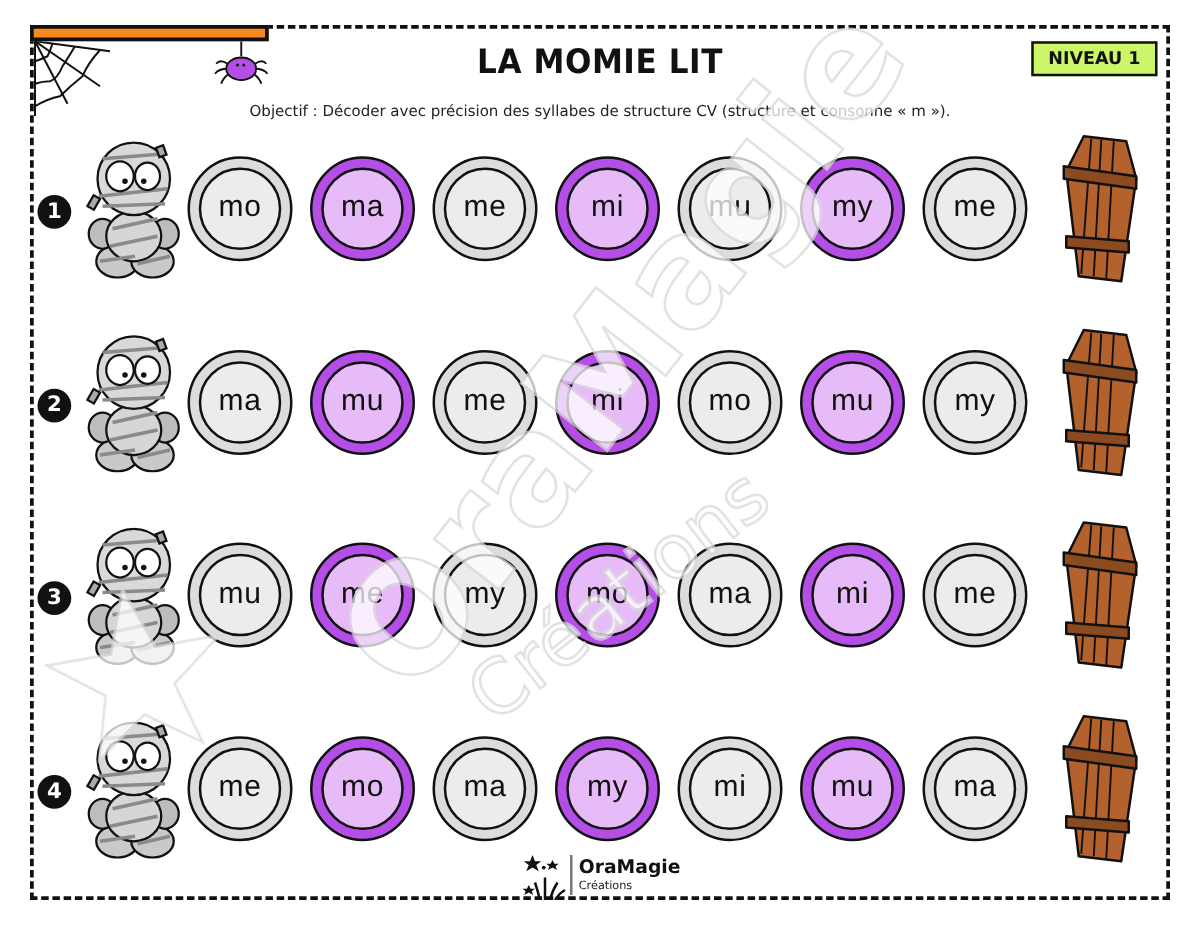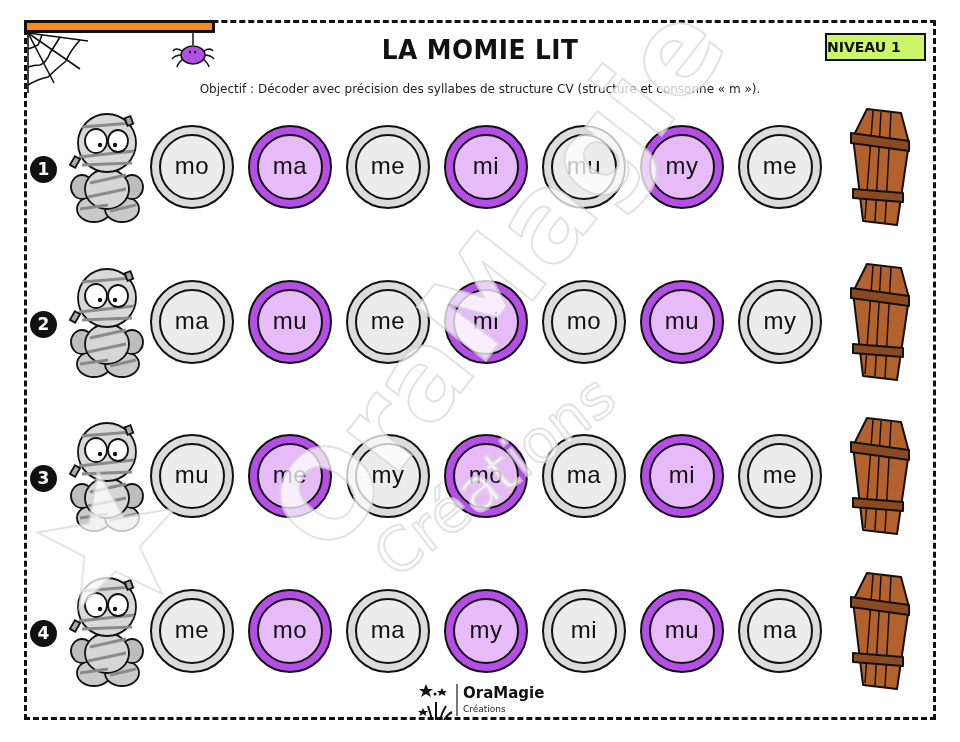--- a/index.html
+++ b/index.html
@@ -12,21 +12,21 @@
                 background: #f7891f; border: 3px solid #111; box-sizing: border-box; }
   .web { position: absolute; left: 26px; top: 33px; }
   .spider { position: absolute; left: 168px; top: 33px; }
 
   .title { position: absolute; left: 0; top: 34px; width: 960px; text-align: center;
            font-family: "DejaVu Sans", sans-serif; font-weight: 900; font-size: 27px;
            letter-spacing: 0.5px; transform: scaleX(0.92); }
   .level-badge { position: absolute; left: 825px; top: 33px; width: 101px; height: 28px;
                  background: #ccf56a; border: 2px solid #111; box-sizing: border-box;
                  font-family: "DejaVu Sans", sans-serif; font-weight: bold; font-size: 14px;
-                 line-height: 24px; text-align: left; }
+                 line-height: 24px; text-align: center; }
   .objective { position: absolute; left: 0; top: 82px; width: 960px; text-align: center;
                font-family: "DejaVu Sans", sans-serif; font-size: 12px; color: #222; }
 
   .row { position: absolute; left: 0; width: 960px; height: 130px; }
   .row-num { position: absolute; left: 30px; width: 27px; height: 27px; border-radius: 50%;
              background: #111; color: #fff; font-weight: bold; font-size: 17px;
              text-align: center; line-height: 27px; font-family: "DejaVu Sans", sans-serif; }
   .mummy { position: absolute; left: 68px; }
   .coffin { position: absolute; left: 849px; }
 

